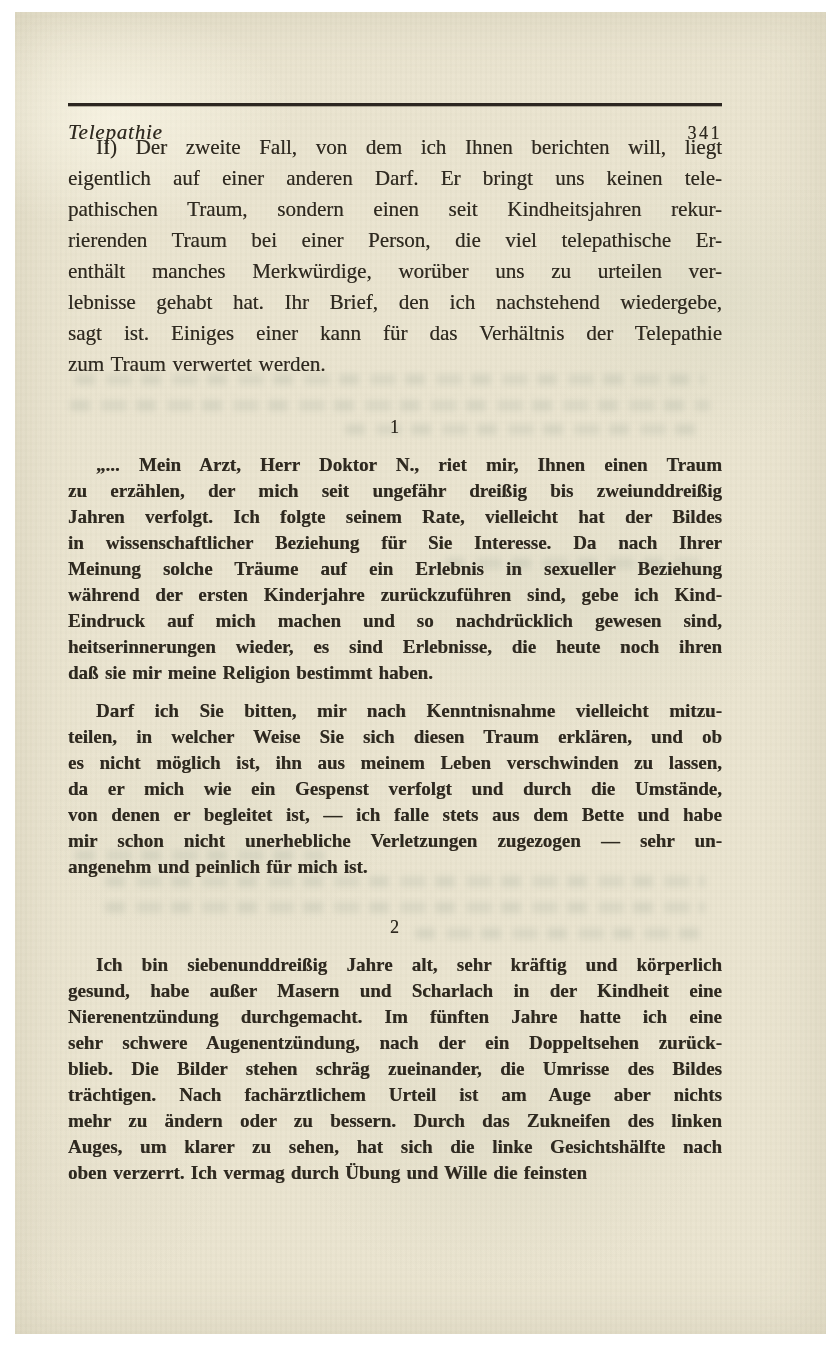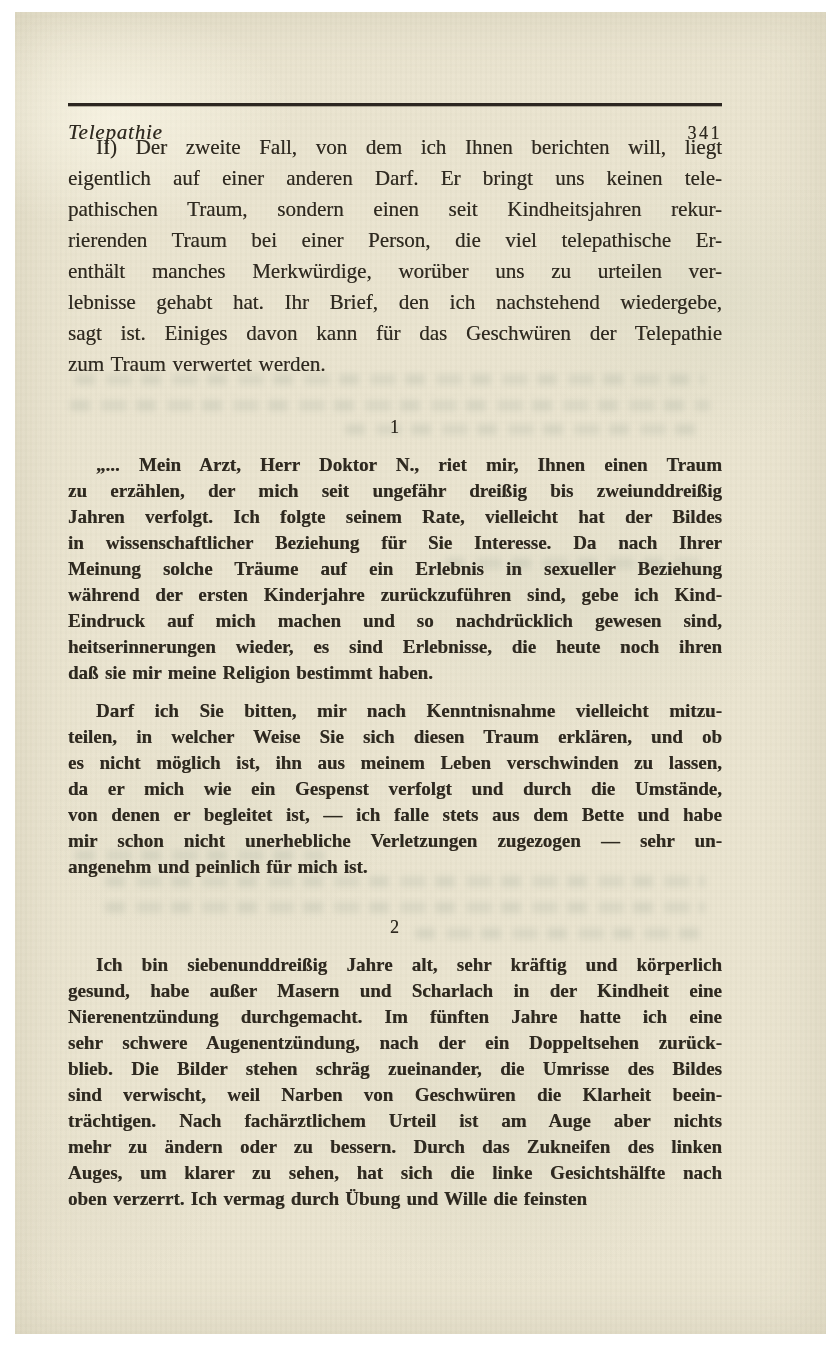--- a/index.html
+++ b/index.html
@@ -154,21 +154,21 @@
       </div>
       <div class="rule"></div>
 
       <div class="para intro">
           <div class="line">II) Der zweite Fall, von dem ich Ihnen berichten will, liegt</div>
           <div class="line">eigentlich auf einer anderen Darf. Er bringt uns keinen tele-</div>
           <div class="line">pathischen Traum, sondern einen seit Kindheitsjahren rekur-</div>
           <div class="line">rierenden Traum bei einer Person, die viel telepathische Er-</div>
           <div class="line">enthält manches Merkwürdige, worüber uns zu urteilen ver-</div>
           <div class="line">lebnisse gehabt hat. Ihr Brief, den ich nachstehend wiedergebe,</div>
-          <div class="line">sagt ist. Einiges davon kann für das Geschwüren der Telepathie</div>
+          <div class="line">sagt ist. Einiges einer kann für das Verhältnis der Telepathie</div>
           <div class="line last">zum Traum verwertet werden.</div>
         </div>
 
       <div class="section-number">1</div>
 
       <div class="para quote">
           <div class="line">„... Mein Arzt, Herr Doktor N., riet mir, Ihnen einen Traum</div>
           <div class="line">zu erzählen, der mich seit ungefähr dreißig bis zweiunddreißig</div>
           <div class="line">Jahren verfolgt. Ich folgte seinem Rate, vielleicht hat der Bildes</div>
           <div class="line">in wissenschaftlicher Beziehung für Sie Interesse. Da nach Ihrer</div>
@@ -190,21 +190,20 @@
         </div>
 
       <div class="section-number">2</div>
 
       <div class="para quote">
           <div class="line">Ich bin siebenunddreißig Jahre alt, sehr kräftig und körperlich</div>
           <div class="line">gesund, habe außer Masern und Scharlach in der Kindheit eine</div>
           <div class="line">Nierenentzündung durchgemacht. Im fünften Jahre hatte ich eine</div>
           <div class="line">sehr schwere Augenentzündung, nach der ein Doppeltsehen zurück-</div>
           <div class="line">blieb. Die Bilder stehen schräg zueinander, die Umrisse des Bildes</div>
-          <div class="line">sind verwischt, weil Narben von Geschwüren die Klarheit beein-</div>
           <div class="line">trächtigen. Nach fachärztlichem Urteil ist am Auge aber nichts</div>
           <div class="line">mehr zu ändern oder zu bessern. Durch das Zukneifen des linken</div>
           <div class="line">Auges, um klarer zu sehen, hat sich die linke Gesichtshälfte nach</div>
           <div class="line last">oben verzerrt. Ich vermag durch Übung und Wille die feinsten</div>
         </div>
 
     </div>
   </div>
 </div>
 

